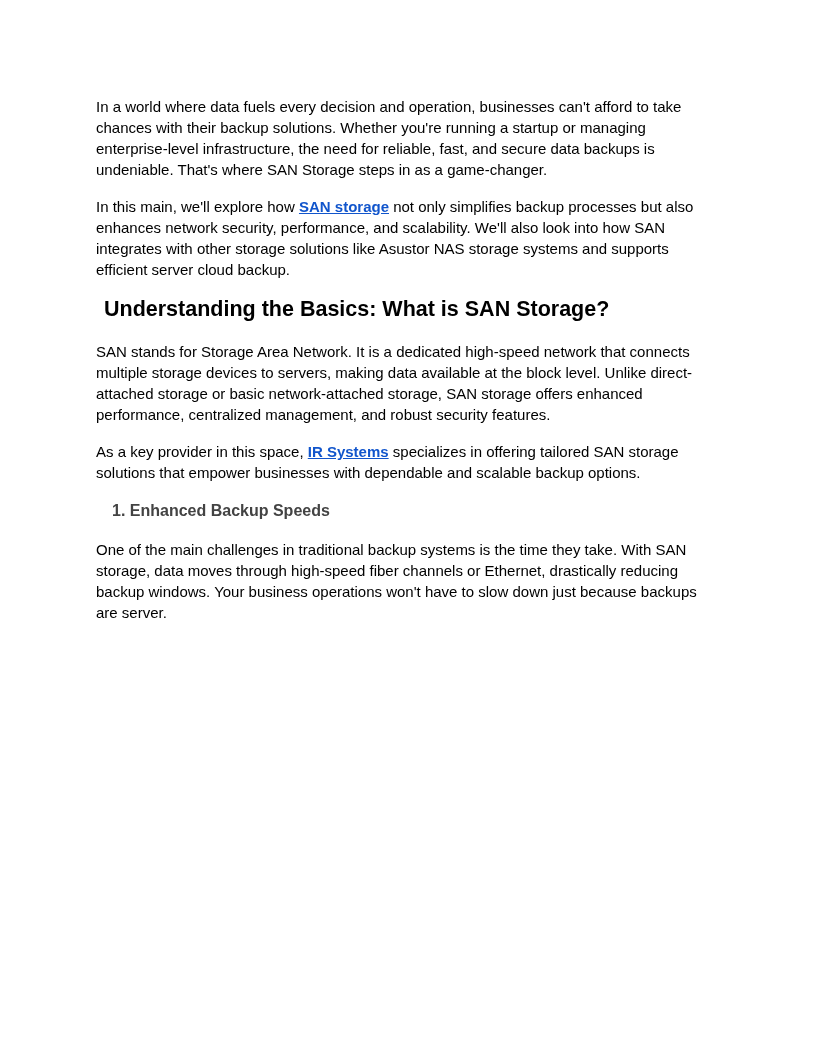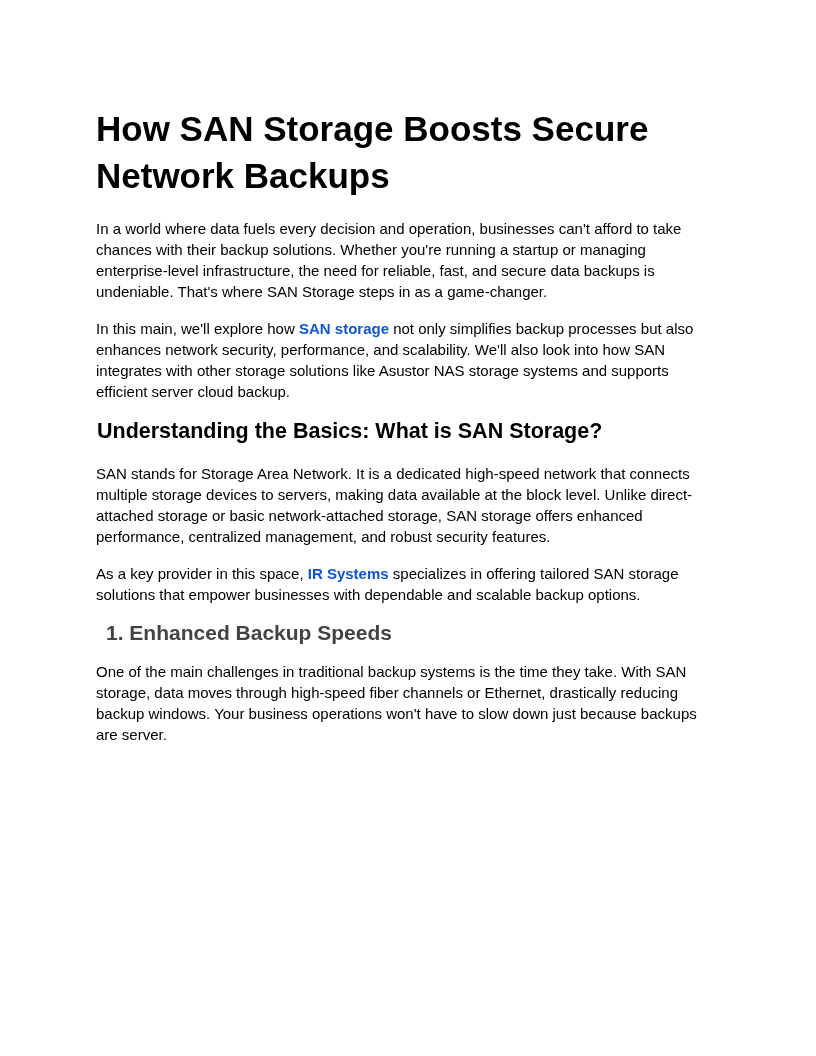--- a/index.html
+++ b/index.html
@@ -29,40 +29,40 @@
     line-height: 21px;
     font-weight: 400;
     color: #000000;
     margin: 0 0 16px 0;
   }
   h2.doc-h2 {
     font-size: 21.5px;
     line-height: 27px;
     font-weight: 700;
     color: #000000;
-    margin: 0 0 18px 1px;
+    margin: 0 0 18px 8px;
   }
   h3.doc-h3 {
-    font-size: 21px;
+    font-size: 16px;
     line-height: 24px;
     font-weight: 700;
     color: #434343;
-    margin: 0 0 16px 10px;
+    margin: 0 0 16px 16px;
   }
   a.doc-link {
     color: #1155cc;
     font-weight: 700;
+    text-decoration: underline;
     cursor: pointer;
   }
 </style>
 </head>
 <body>
 
 <div class="page">
-  <h1 class="doc-title">How SAN Storage Boosts Secure Network Backups</h1>
 
   <div class="doc-body">
 
     <p>In a world where data fuels every decision and operation, businesses can't afford to take chances with their backup solutions. Whether you're running a startup or managing enterprise-level infrastructure, the need for reliable, fast, and secure data backups is undeniable. That's where SAN Storage steps in as a game-changer.</p>
 
     <p><span>In this main, we'll explore how </span><a class="doc-link">SAN storage</a><span> not only simplifies backup processes but also enhances network security, performance, and scalability. We'll also look into how SAN integrates with other storage solutions like Asustor NAS storage systems and supports efficient server cloud backup.</span></p>
 
     <h2 class="doc-h2">Understanding the Basics: What is SAN Storage?</h2>
 
     <p>SAN stands for Storage Area Network. It is a dedicated high-speed network that connects multiple storage devices to servers, making data available at the block level. Unlike direct-attached storage or basic network-attached storage, SAN storage offers enhanced performance, centralized management, and robust security features.</p>

